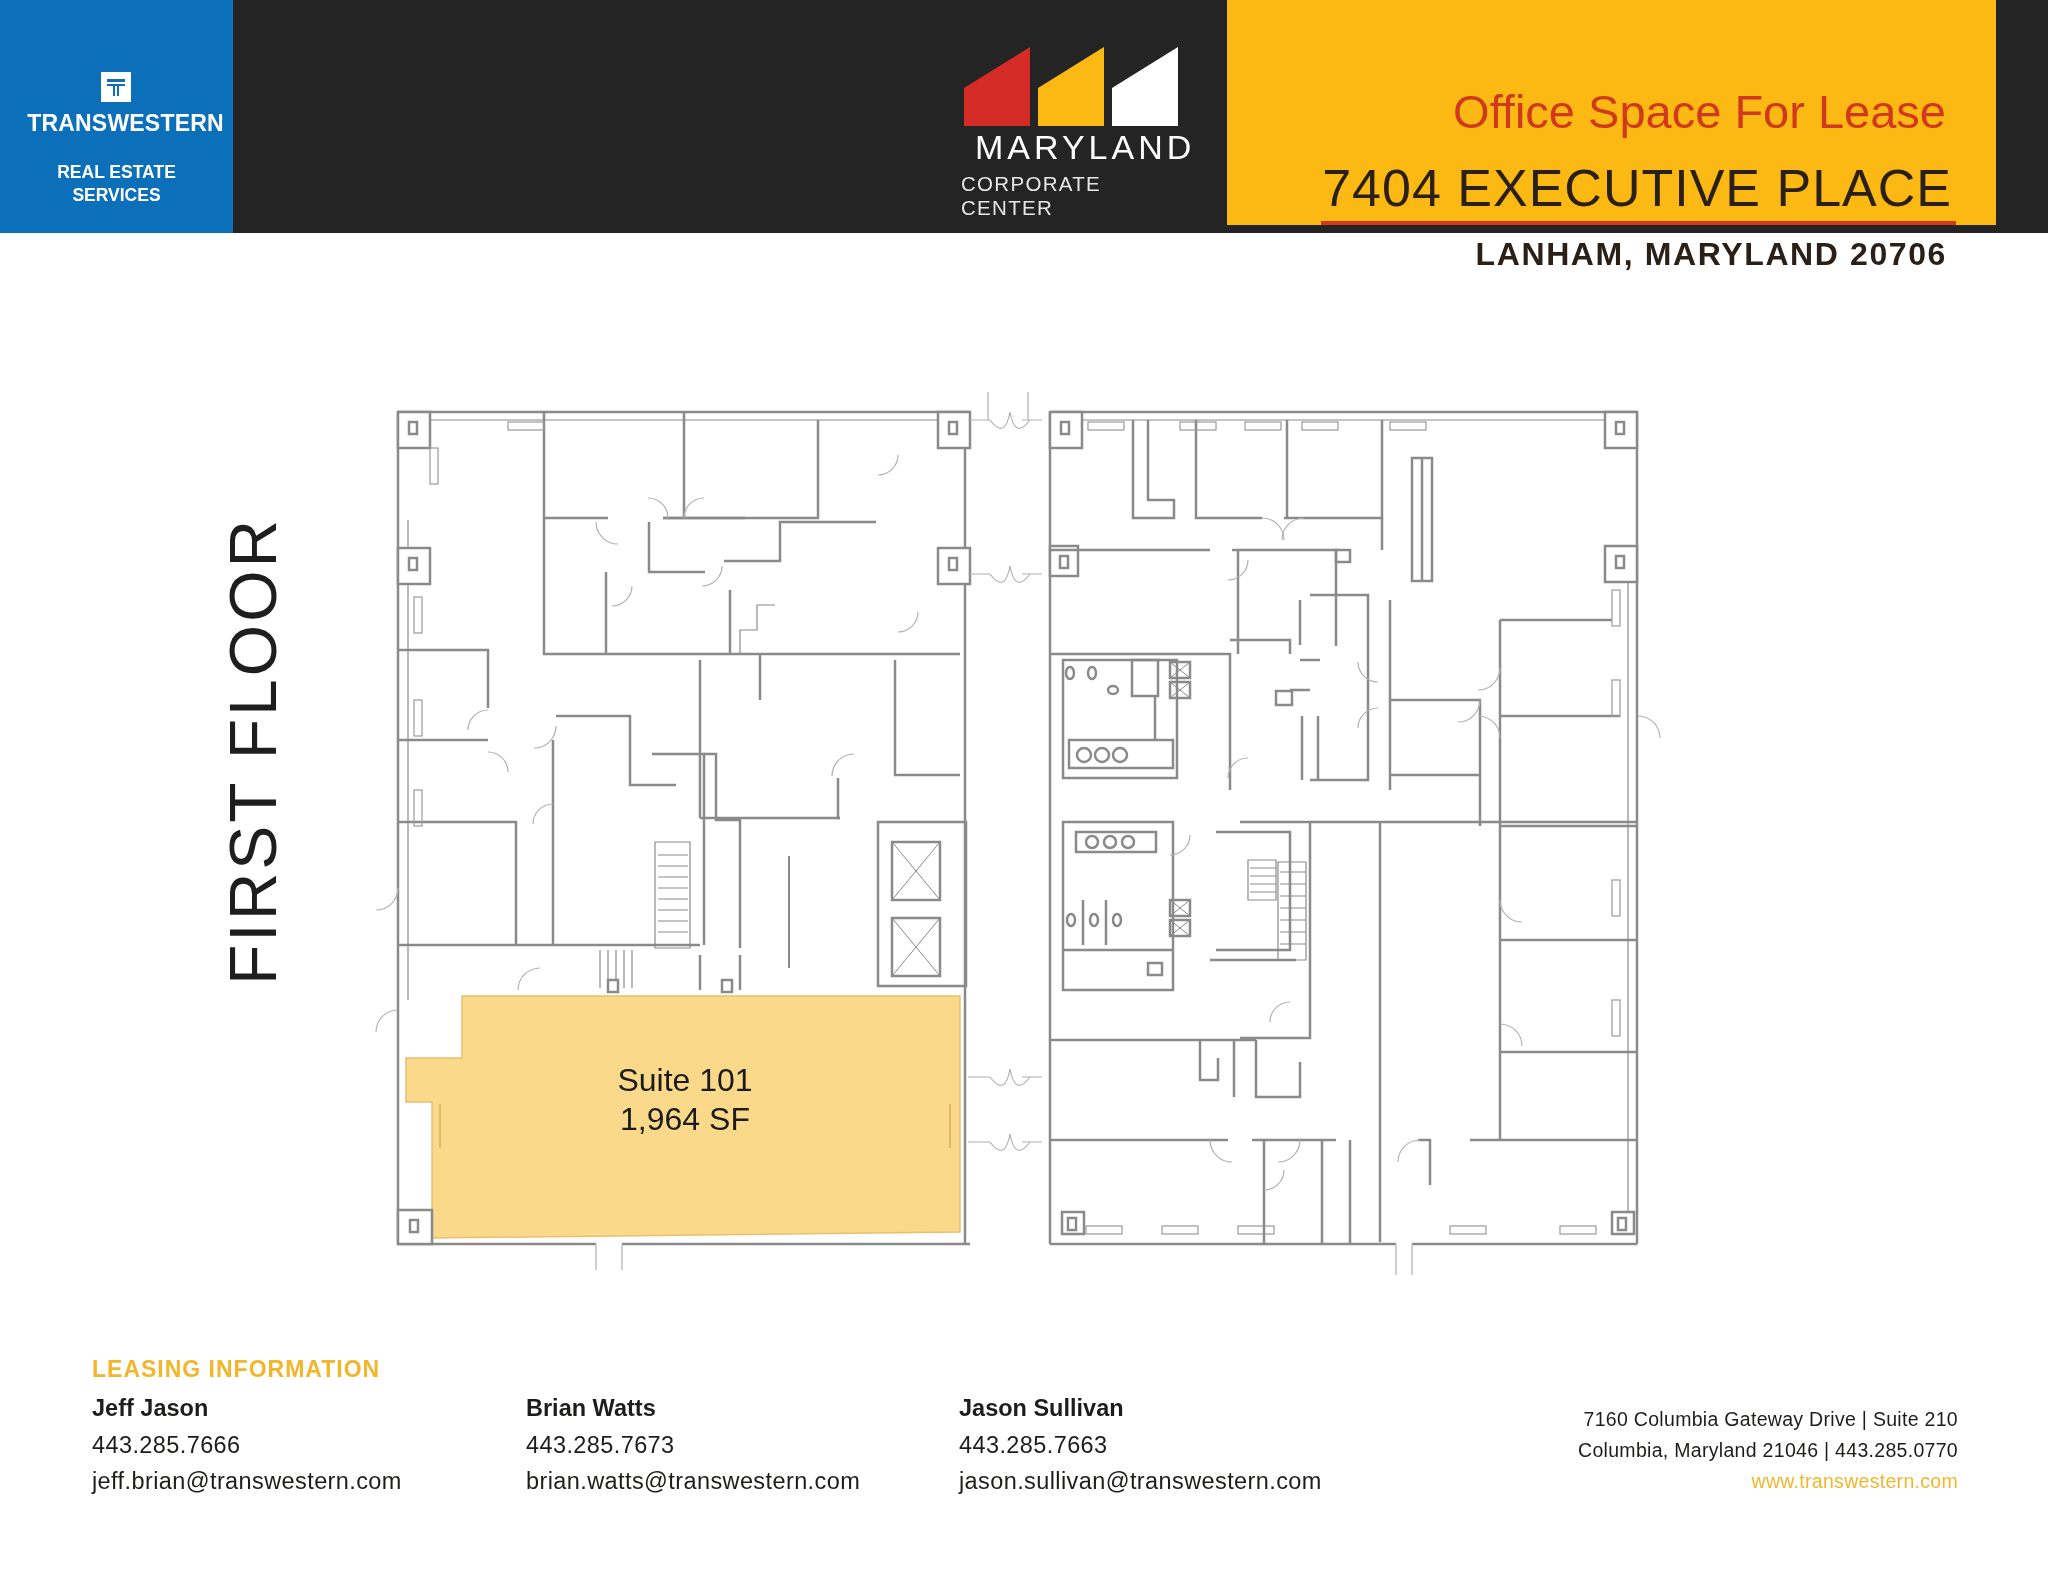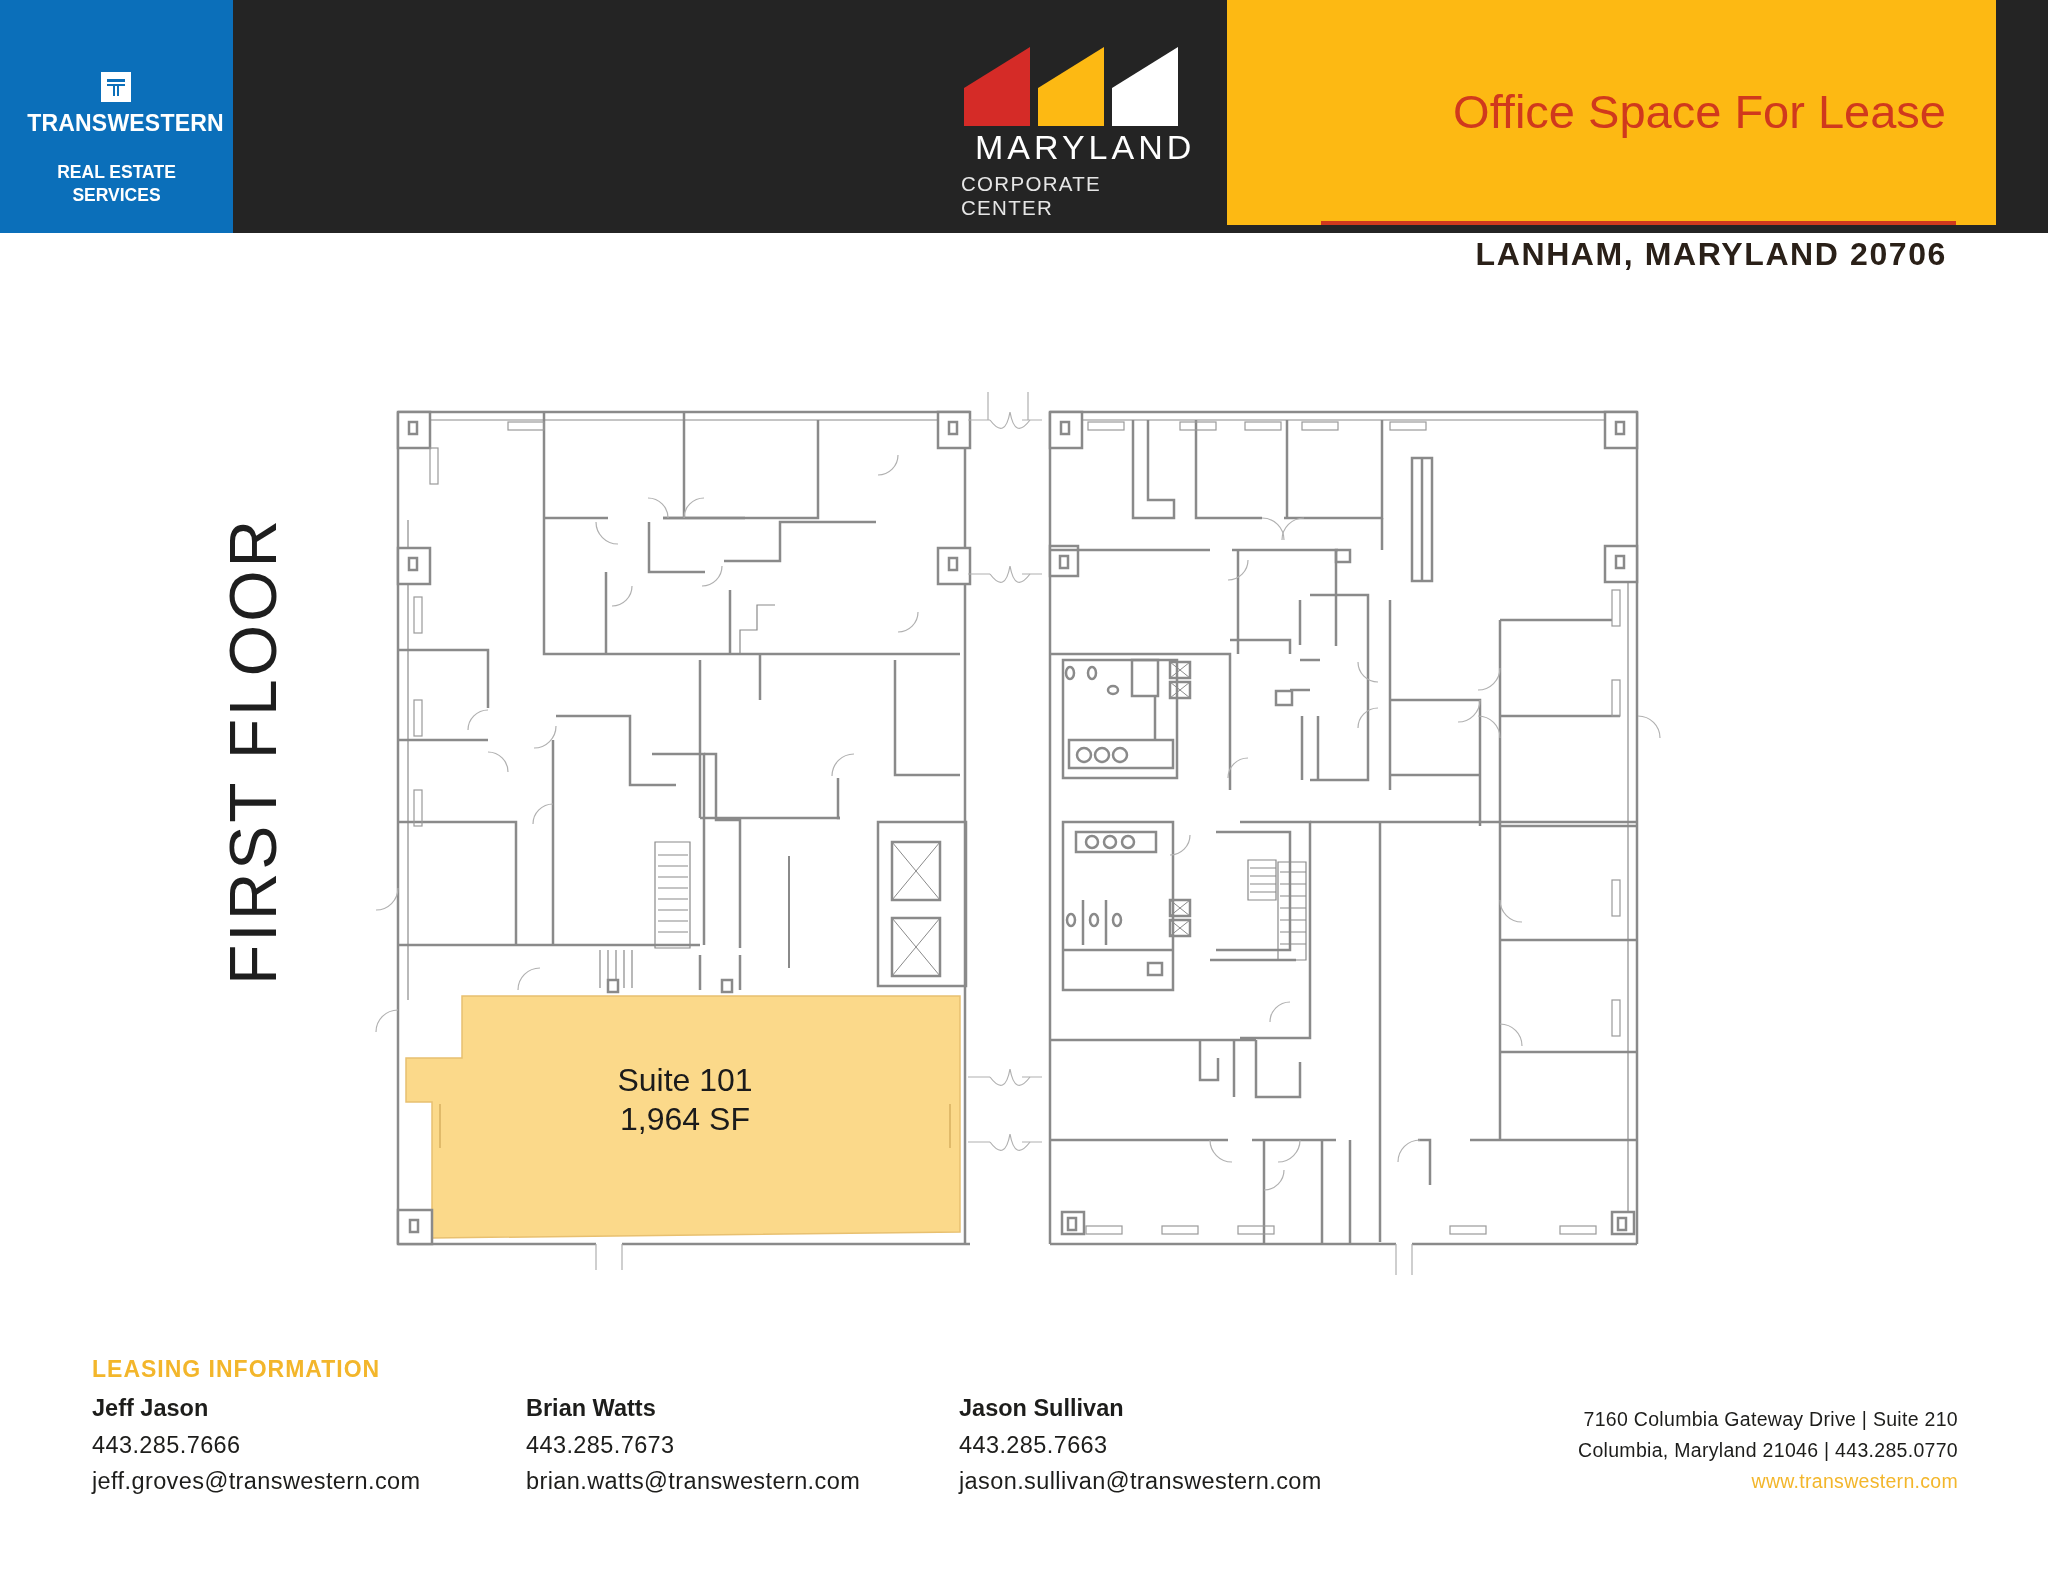--- a/index.html
+++ b/index.html
@@ -67,20 +67,21 @@
     <polygon points="4,44 70,3 70,82 4,82" fill="#d52b27"></polygon>
     <polygon points="78,44 144,3 144,82 78,82" fill="#fdb913"></polygon>
     <polygon points="152,44 218,3 218,82 152,82" fill="#ffffff"></polygon>
   </svg>
   <div class="mcc-name">MARYLAND</div>
   <div class="mcc-sub">CORPORATE CENTER</div>
 </div>
 
 <div class="title-box">
   <div class="title-tag">Office Space For Lease</div>
+  <div class="title-addr">7404 EXECUTIVE PLACE</div>
   <div class="title-rule"></div>
   <div class="title-city">LANHAM, MARYLAND 20706</div>
 </div>
 
 <div class="floor-label">FIRST FLOOR</div>
 
 <svg class="plan" width="2048" height="1583" viewBox="0 0 2048 1583">
   <g fill="none" stroke="#8a8a8a" stroke-width="2.5">
 
     <polygon points="462,996 960,996 960,1232 432,1238 432,1102 406,1102 406,1058 462,1058" fill="#fbd98a" stroke="#e8c070" stroke-width="1.5"></polygon>
@@ -314,21 +315,21 @@
 <div class="suite-label">
   <span class="suite-name">Suite 101</span>
   <span class="suite-area">1,964 SF</span>
 </div>
 
 <div class="leasing-title">LEASING INFORMATION</div>
 
 <div class="contact" style="left:92px;">
   <span class="name">Jeff Jason</span>
   <span class="phone">443.285.7666</span>
-  <span class="email">jeff.groves@transwestern.com</span>
+  <span class="email">jeff.brian@transwestern.com</span>
 </div>
 <div class="contact" style="left:526px;">
   <span class="name">Brian Watts</span>
   <span class="phone">443.285.7673</span>
   <span class="email">brian.watts@transwestern.com</span>
 </div>
 <div class="contact" style="left:959px;">
   <span class="name">Jason Sullivan</span>
   <span class="phone">443.285.7663</span>
   <span class="email">jason.sullivan@transwestern.com</span>

